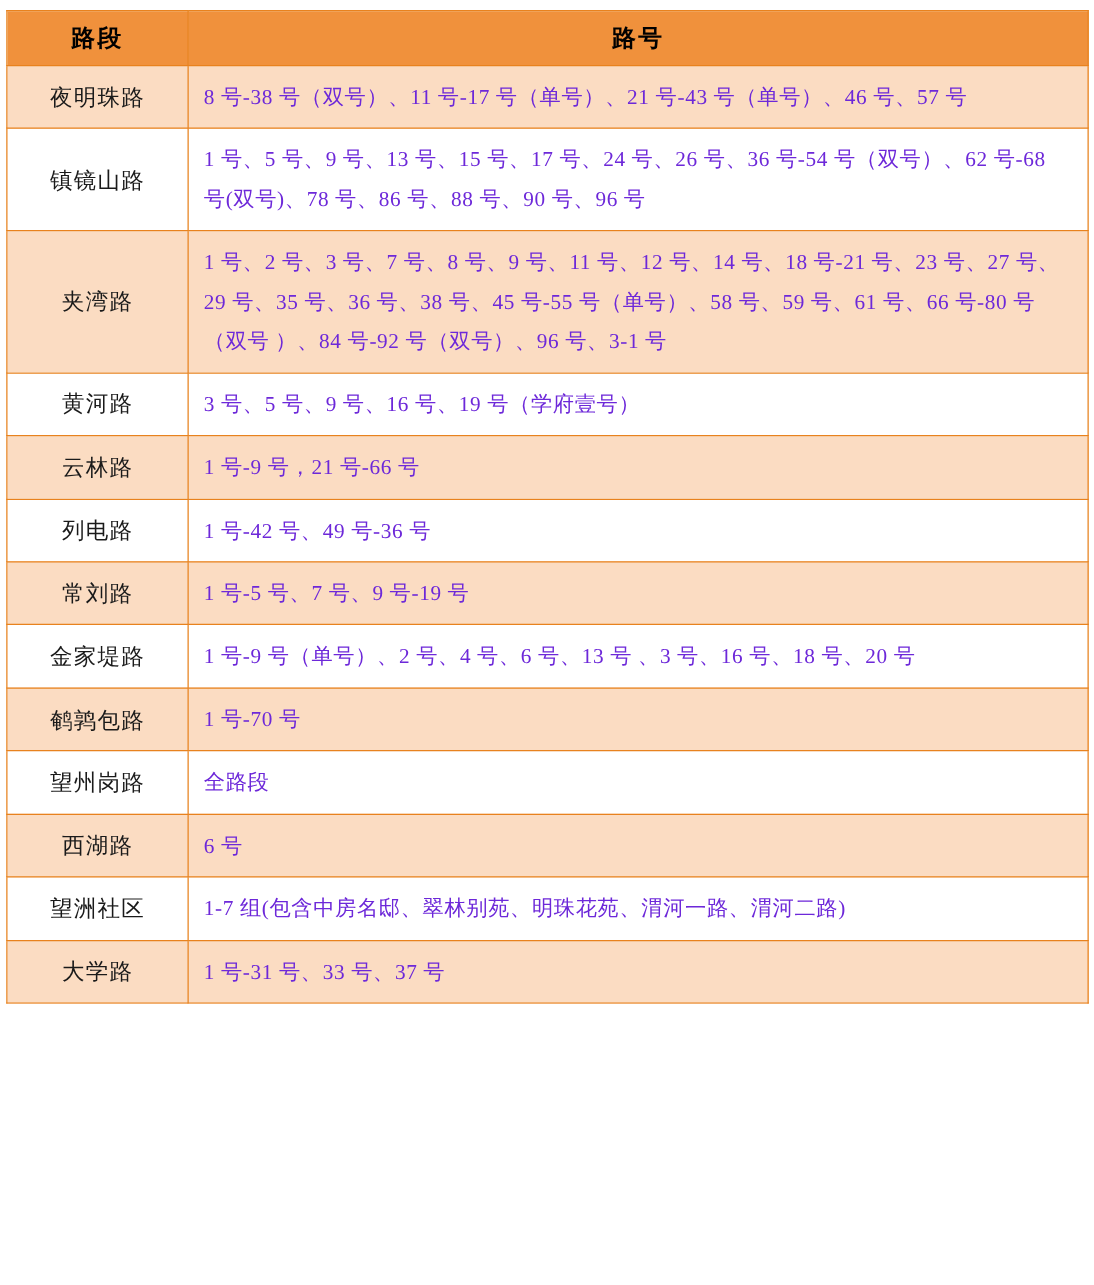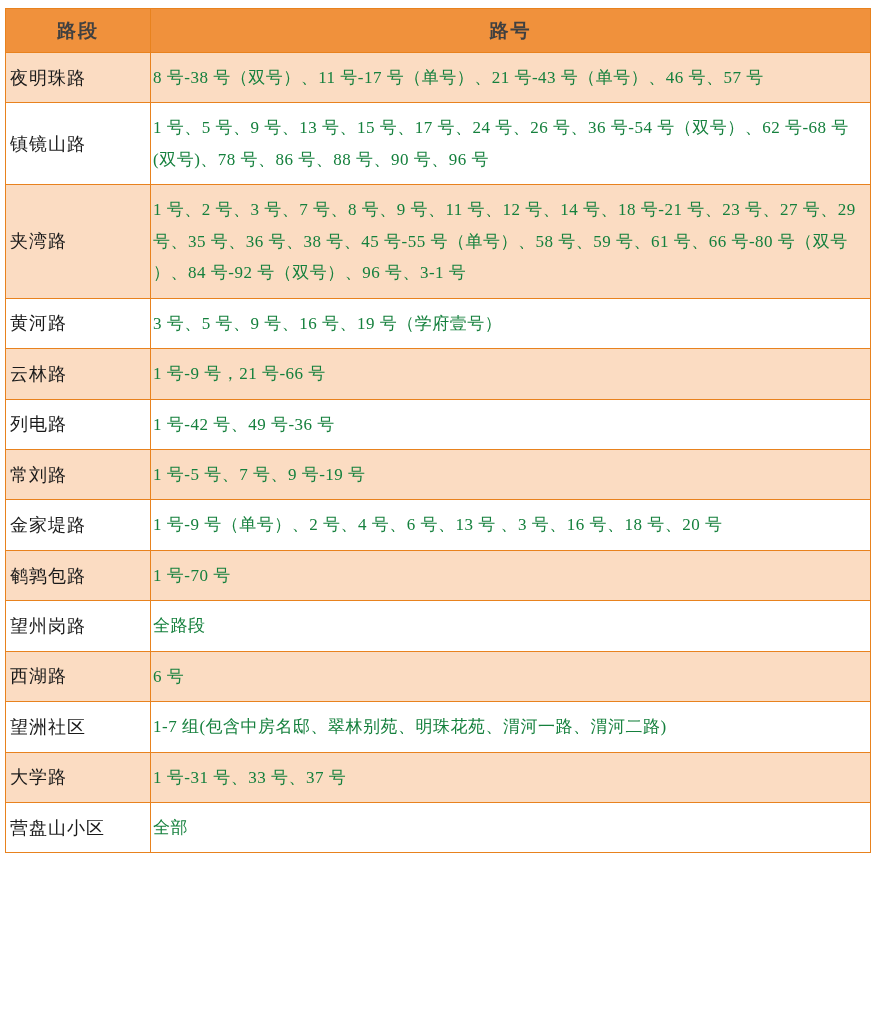--- a/index.html
+++ b/index.html
@@ -22,44 +22,45 @@
     table-layout: fixed;
   }
   table.road-table th,
   table.road-table td {
     border: 1px solid #e8821e;
     vertical-align: middle;
     box-sizing: border-box;
   }
   table.road-table thead th {
     background: #f0913c;
-    color: #404040;
+    color: #000000;
     font-weight: bold;
     font-size: 19px;
     letter-spacing: 2px;
     text-align: center;
     height: 44px;
     padding: 4px 6px;
     font-family: "Liberation Serif", "DejaVu Serif", serif;
   }
   col.col-name { width: 145px; }
   col.col-num  { width: 720px; }
 
   td.cell-name {
+    text-align: center;
     font-size: 18px;
     letter-spacing: 1px;
     padding: 9px 4px;
     color: #1a1a1a;
   }
   td.cell-num {
     text-align: left;
     font-size: 17px;
     line-height: 1.85;
-    padding: 9px 2px;
-    color: #15803d;
+    padding: 9px 12px;
+    color: #6d28d9;
     letter-spacing: 0.5px;
   }
   tr.shade td {
     background: #fbdcc2;
   }
   tr.plain td {
     background: #ffffff;
   }
 </style>
 </head>
@@ -123,19 +124,15 @@
         <td class="cell-num">6 号</td>
       </tr>
       <tr class="plain">
         <td class="cell-name">望洲社区</td>
         <td class="cell-num">1-7 组(包含中房名邸、翠林别苑、明珠花苑、渭河一路、渭河二路)</td>
       </tr>
       <tr class="shade">
         <td class="cell-name">大学路</td>
         <td class="cell-num">1 号-31 号、33 号、37 号</td>
       </tr>
-      <tr class="plain">
-        <td class="cell-name">营盘山小区</td>
-        <td class="cell-num">全部</td>
-      </tr>
     </tbody>
   </table>
 </div>
 
 </body></html>

